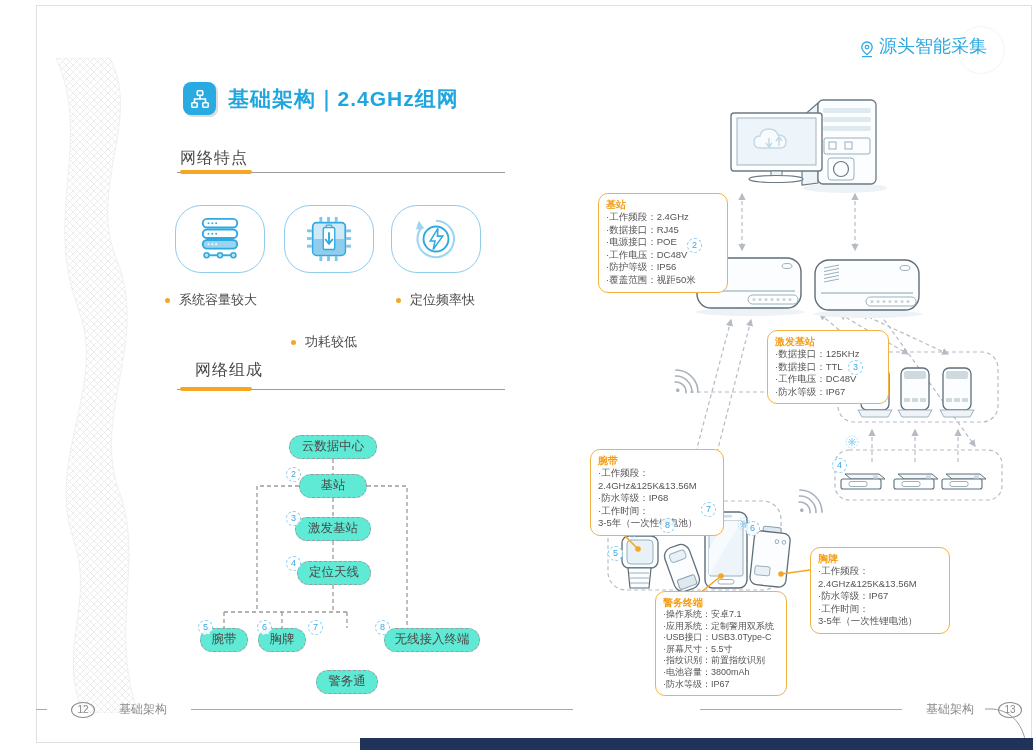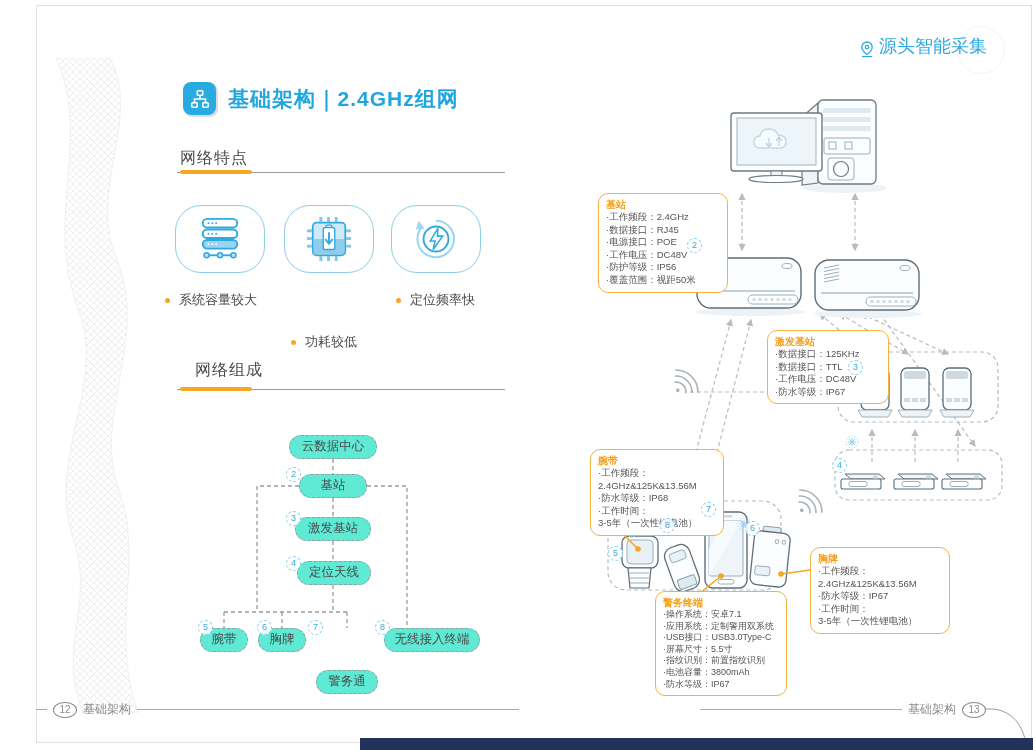--- a/index.html
+++ b/index.html
@@ -28,21 +28,21 @@
   
   .pill{position:absolute;height:24px;line-height:21px;box-sizing:border-box;border:1.5px dashed #9b9b9b;border-radius:13px;background:#5eead4;font-size:12.5px;text-align:center;color:#4a4a4a;}
   
   .chip{position:absolute;width:13px;height:13px;border:1px dashed #86cdf0;border-radius:50%;color:#3aa7e0;font-size:9px;line-height:13px;text-align:center;background:rgba(255,255,255,.85);z-index:6;}
   
   .ann{position:absolute;background:#fff;border:1.5px solid #f3b23f;border-radius:10px;padding:4px 7px 5px 7px;z-index:5;}
   .ann .t{color:#f49f1b;font-weight:bold;font-size:10px;line-height:13px;}
   .ann .l{font-size:9.5px;line-height:12.6px;color:#555;white-space:nowrap;}
   .ann.small .l{font-size:9px;line-height:11.6px;}
   
-  .footer{position:absolute;top:701px;display:flex;align-items:center;gap:6px;color:#8a8a8a;font-size:12px;}
+  .footer{position:absolute;top:701px;display:flex;align-items:center;gap:24px;color:#8a8a8a;font-size:12px;}
   .fline{height:1px;background:#aaa;display:inline-block;}
   .oval{display:inline-block;width:22px;height:14px;line-height:13px;border:1px solid #8a8a8a;border-radius:50%;font-size:10px;text-align:center;color:#8a8a8a;}
   svg{display:block;}
 </style>
 </head>
 <body>
 
 <div class="page">
 
   <div class="abs frame"></div>

